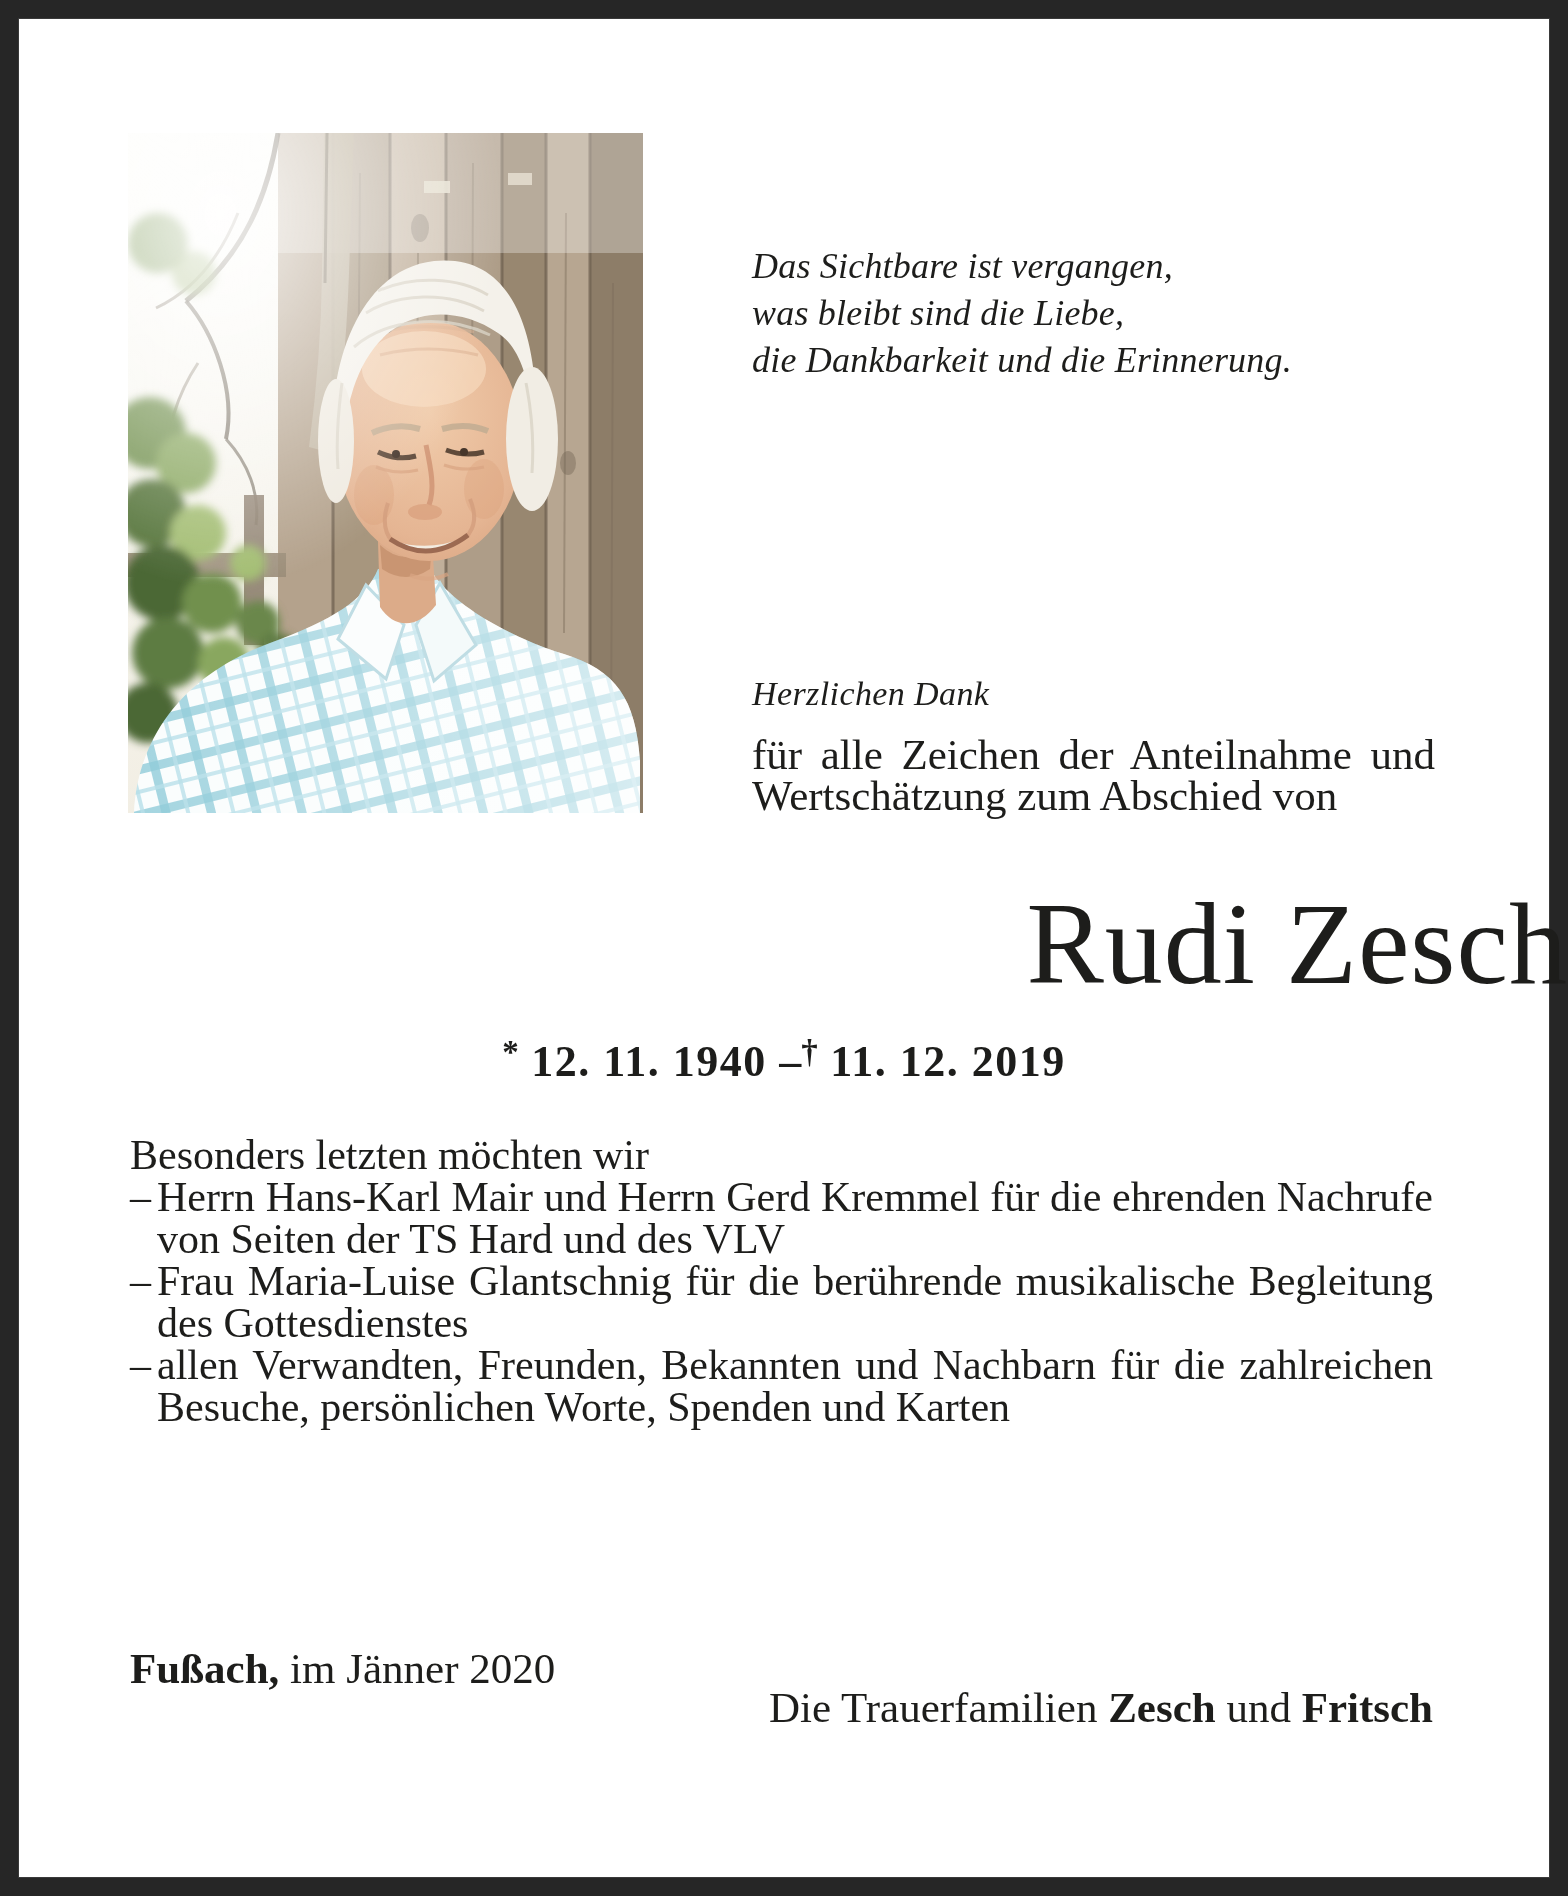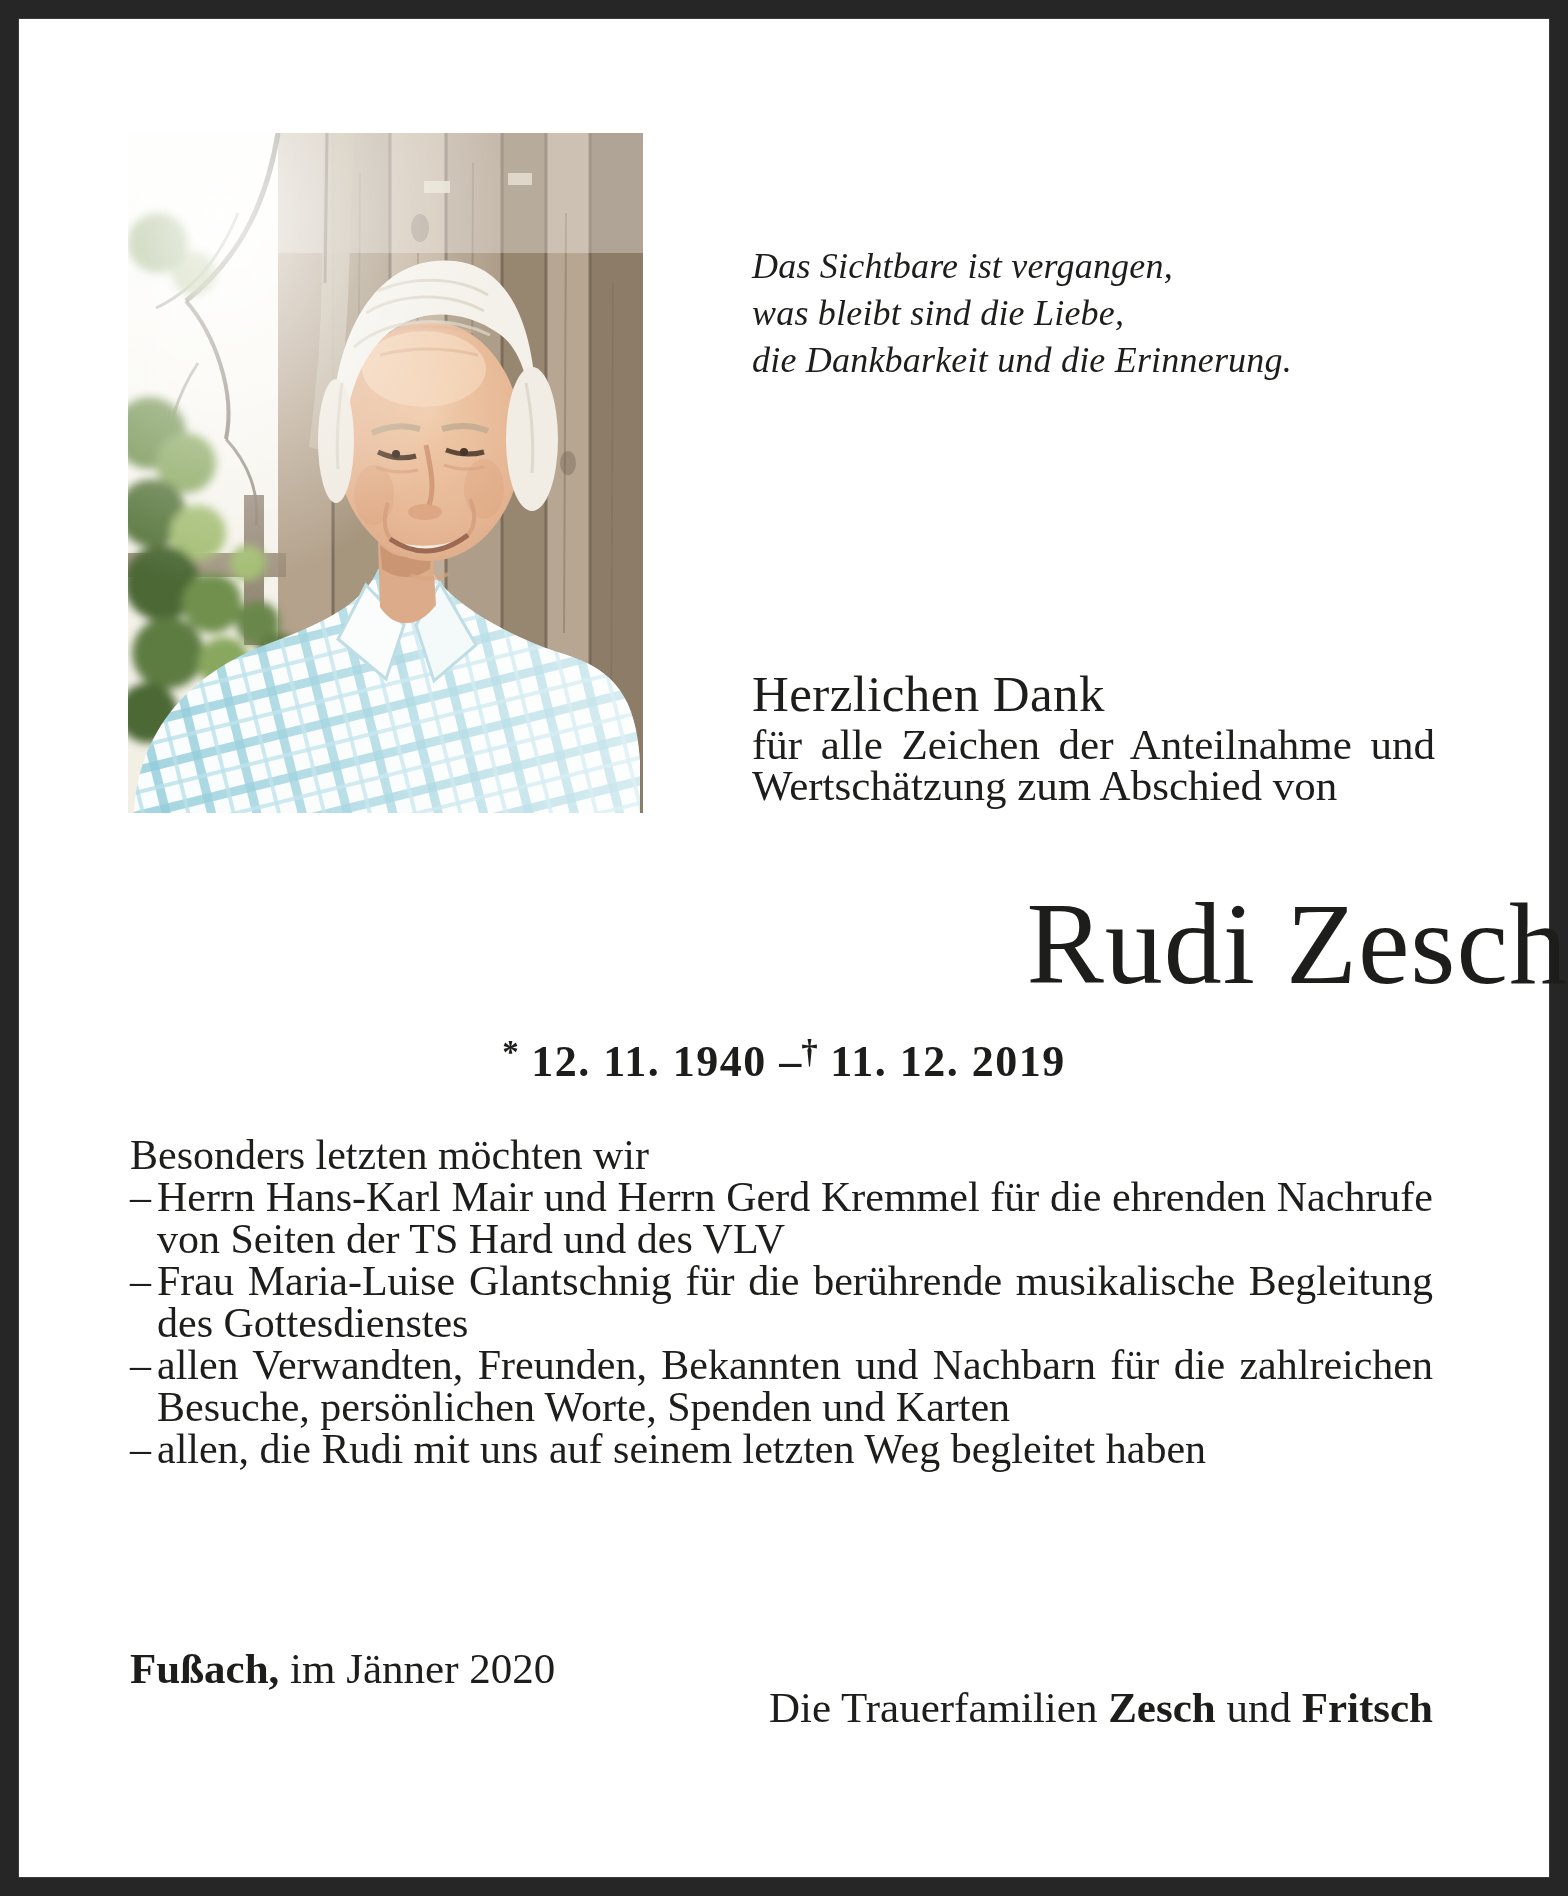--- a/index.html
+++ b/index.html
@@ -2,21 +2,21 @@
 <html><head>
 <meta charset="utf-8">
 <style>
   html,body{margin:0;padding:0;background:#ffffff;}
   body{width:1568px;height:1896px;position:relative;font-family:"Liberation Serif","DejaVu Serif",serif;color:#1d1d1b;}
   .frame{position:absolute;inset:0;border:18px solid #262626;box-shadow:inset 0 0 0 1px #3a3a3a;pointer-events:none;}
   .photo{position:absolute;left:128px;top:133px;width:515px;height:680px;overflow:hidden;}
   .photo svg{display:block;}
   .quote{position:absolute;left:752px;top:243px;font-style:italic;font-size:36px;line-height:47px;letter-spacing:.2px;}
   .thanks{position:absolute;left:752px;top:668px;width:683px;}
-  .thanks-heading{margin:0 0 4px 0;font-size:51px;line-height:52px;font-weight:400;letter-spacing:.4px;}
+  .thanks-heading{margin:0 0 14px 0;font-size:34px;line-height:52px;font-weight:400;letter-spacing:.4px;font-style:italic;}
   .thanks-text{margin:0;font-size:43px;line-height:41px;text-align:justify;}
   .name{position:absolute;left:0;right:0;top:884px;text-align:right;font-size:116px;line-height:120px;letter-spacing:1px;}
   .dates{position:absolute;left:0;right:0;top:1028px;text-align:center;font-size:44px;line-height:48px;font-weight:700;letter-spacing:1.5px;}
   .dates .sym{display:inline-block;font-size:33px;vertical-align:13px;letter-spacing:0;}
   .dates .sep{letter-spacing:0;}
   .ack{position:absolute;left:130px;top:1134px;width:1303px;font-size:42px;line-height:42px;}
   .ack-heading{margin:0;}
   .ack ul{margin:0;padding:0;list-style:none;}
   .ack li{padding-left:27px;text-indent:-27px;text-align:justify;hyphens:none;}
   .ack .bullet{display:inline-block;width:27px;text-indent:0;}
@@ -202,19 +202,18 @@
 <div class="name">Rudi Zesch</div>
 
 <div class="dates"><span class="sym">*</span> <span>12. 11. 1940</span> <span class="sep">–</span><span class="sym">†</span> <span>11. 12. 2019</span></div>
 
 <div class="ack">
   <div class="ack-heading">Besonders letzten möchten wir</div>
   <ul>
     <li><span class="bullet">–</span><span>Herrn Hans-Karl Mair und Herrn Gerd Kremmel für die ehrenden Nachrufe von Seiten der TS Hard und des VLV</span></li>
     <li><span class="bullet">–</span><span>Frau Maria-Luise Glantschnig für die berührende musikalische Begleitung des Gottesdienstes</span></li>
     <li><span class="bullet">–</span><span>allen Verwandten, Freunden, Bekannten und Nachbarn für die zahlreichen Besuche, persönlichen Worte, Spenden und Karten</span></li>
-    <li><span class="bullet">–</span><span>allen, die Rudi mit uns auf seinem letzten Weg begleitet haben</span></li>
   </ul>
 </div>
 
 <div class="footer-place"><span class="place">Fußach,</span> <span>im Jänner 2020</span></div>
 
 <div class="footer-families"><span>Die Trauerfamilien</span> <span class="fam">Zesch</span> <span>und</span> <span class="fam">Fritsch</span></div>
 
 </body></html>

